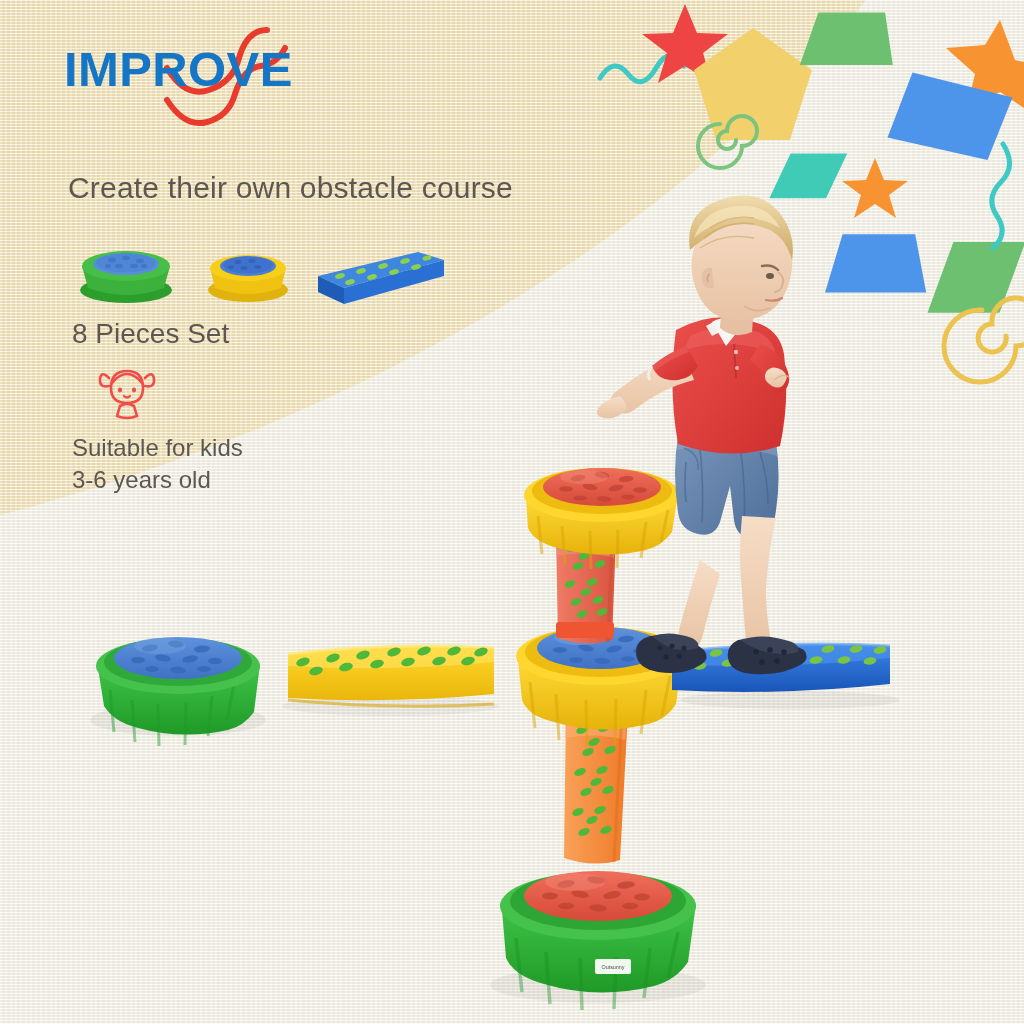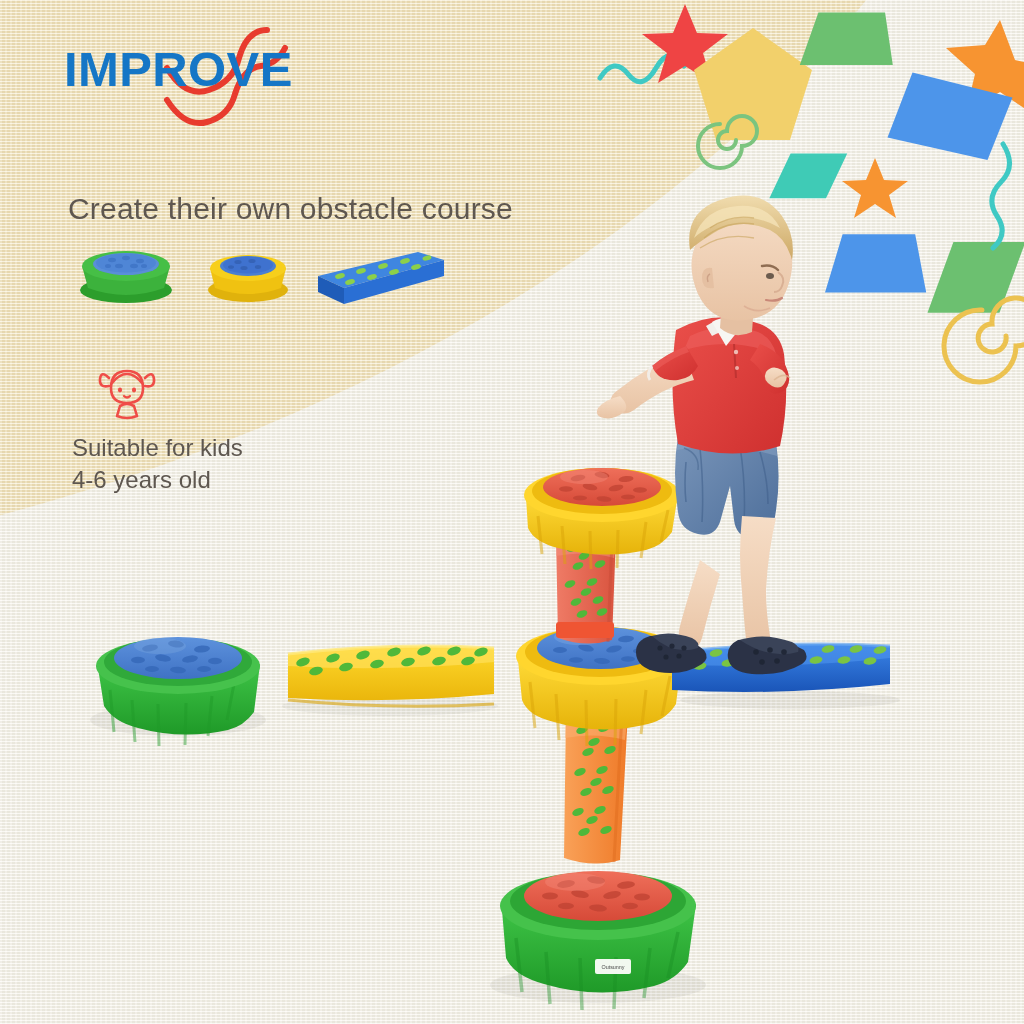--- a/index.html
+++ b/index.html
@@ -28,21 +28,21 @@
   }
   #beige-wrap{position:absolute;left:0;top:0;width:1024px;height:600px;overflow:hidden;}
 
   
   #headline{
     position:absolute;left:64px;top:42px;width:620px;
     color:#1576c6;font-weight:bold;font-size:49px;line-height:1.13;
     letter-spacing:0.4px;
   }
   #subhead{
-    position:absolute;left:68px;top:192px;width:640px;
+    position:absolute;left:68px;top:171px;width:640px;
     color:#5e5750;font-size:30px;font-weight:300;letter-spacing:0.2px;
   }
   #pieces-label{
     position:absolute;left:72px;top:318px;
     color:#5e5750;font-size:28px;font-weight:300;
   }
   #kids-label{
     position:absolute;left:72px;top:432px;width:320px;
     color:#5e5750;font-size:24px;font-weight:300;line-height:1.32;
   }
@@ -151,39 +151,40 @@
         <ellipse cx="327" cy="29" rx="5" ry="2.6" transform="rotate(-14 327 29)"></ellipse>
         <ellipse cx="272" cy="50" rx="5" ry="2.6" transform="rotate(-14 272 50)"></ellipse>
         <ellipse cx="294" cy="45" rx="5" ry="2.6" transform="rotate(-14 294 45)"></ellipse>
         <ellipse cx="316" cy="40" rx="5" ry="2.6" transform="rotate(-14 316 40)"></ellipse>
         <ellipse cx="338" cy="35" rx="5" ry="2.6" transform="rotate(-14 338 35)"></ellipse>
         <ellipse cx="349" cy="26" rx="4.6" ry="2.4" transform="rotate(-14 349 26)"></ellipse>
       </g>
     </g>
   </svg>
 
+  <div id="pieces-label">8 Pieces Set</div>
 
   <svg id="girl-icon" viewBox="0 0 62 58">
     <g fill="none" stroke="#ef4d47" stroke-width="2.6" stroke-linecap="round" stroke-linejoin="round">
       <path d="M13 16 q-8 -8 -9 1 q-1 9 9 7"></path>
       <path d="M49 16 q8 -8 9 1 q1 9 -9 7"></path>
       <path d="M15 26 q0 -17 16 -17 q16 0 16 17 q0 15 -16 15 q-16 0 -16 -15"></path>
       <path d="M16 21 q7 -9 15 -9 q8 0 15 9"></path>
       <path d="M24 44 q7 -4 14 0 l3 10 q-10 4 -20 0 z"></path>
     </g>
     <g fill="#ef4d47">
       <ellipse cx="24" cy="28" rx="2.1" ry="2.4"></ellipse>
       <ellipse cx="38" cy="28" rx="2.1" ry="2.4"></ellipse>
     </g>
     <path d="M28 34 q3 3 6 0" fill="none" stroke="#ef4d47" stroke-width="2.2" stroke-linecap="round"></path>
   </svg>
 
   <div id="kids-label">
     <div>Suitable for kids</div>
-    <div>4-6 years old</div>
+    <div>3-6 years old</div>
   </div>
 
   <svg id="products" viewBox="0 0 1024 1024">
     <defs>
       <linearGradient id="greenBody" x1="0" y1="0" x2="0" y2="1">
         <stop offset="0" stop-color="#3fc447"></stop>
           <stop offset="1" stop-color="#1f9a28"></stop>
       </linearGradient>
       <linearGradient id="yellowBody" x1="0" y1="0" x2="0" y2="1">
         <stop offset="0" stop-color="#ffdb38"></stop>

